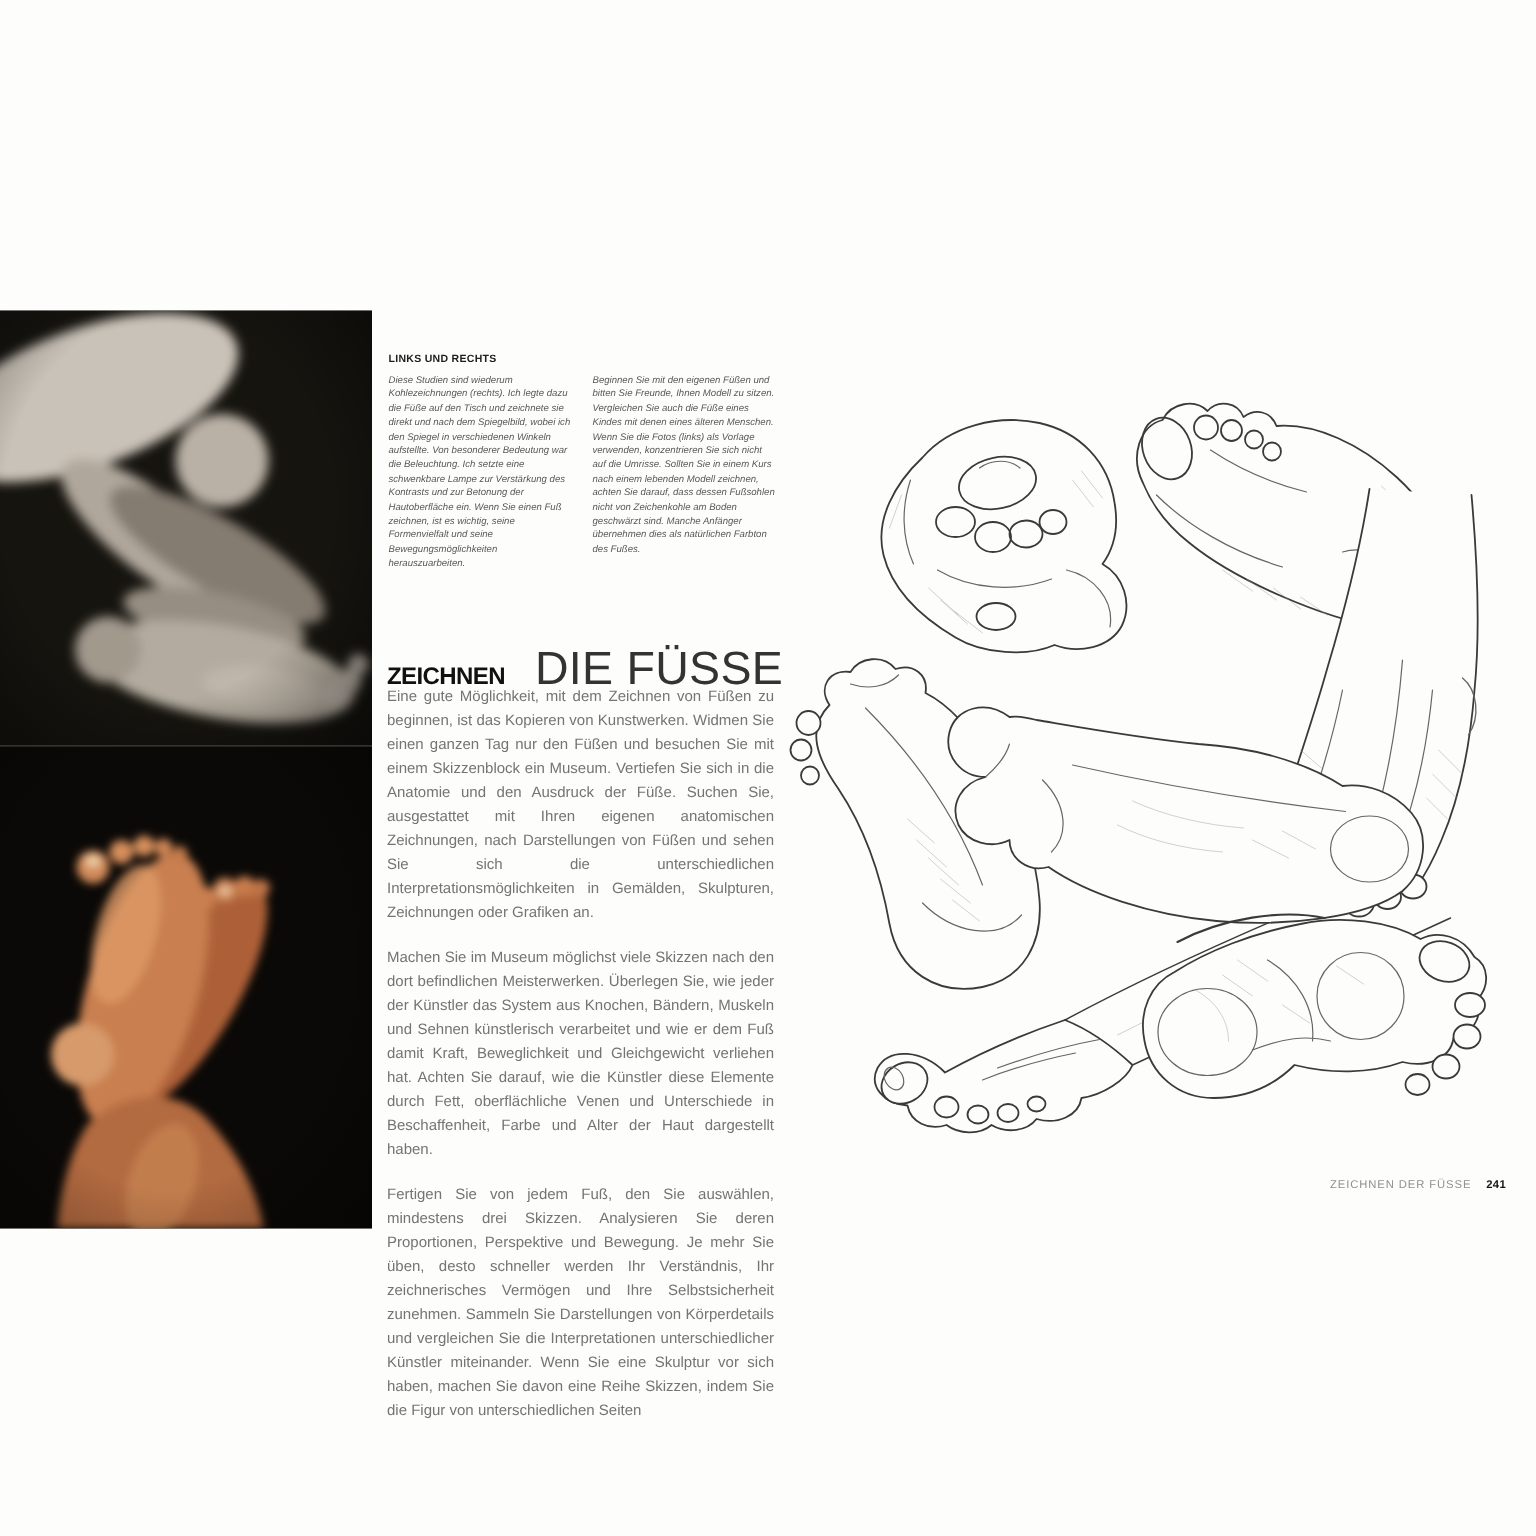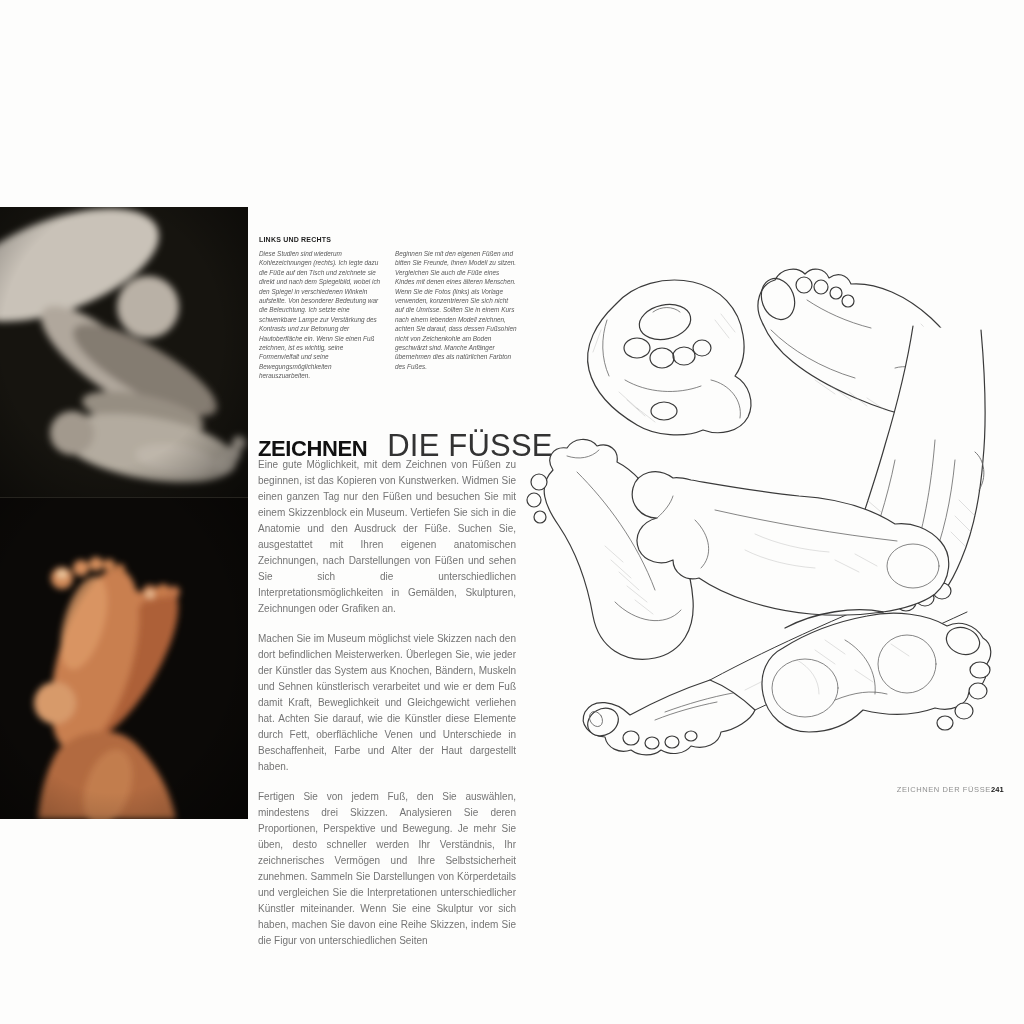--- a/index.html
+++ b/index.html
@@ -25,21 +25,21 @@
     letter-spacing:.2px;margin-bottom:6px;
   }
   .caption-cols{display:flex;gap:14px;}
   .caption-col{
     width:122px;font-size:6.4px;line-height:1.47;
     font-style:italic;color:#585858;text-align:left;
   }
 
   .heading{position:absolute;left:258px;top:428px;white-space:nowrap;}
   .heading .h-bold{
-    font-size:22px;font-weight:bold;color:#111;letter-spacing:-.4px;
+    font-size:16px;font-weight:bold;color:#111;letter-spacing:-.4px;
   }
   .heading .h-light{
     font-size:31px;font-weight:300;color:#333;letter-spacing:.2px;margin-left:20px;
   }
 
   .bodytext{position:absolute;left:258px;top:457px;width:258px;}
   .bodytext p{
     margin:0 0 14px 0;
     font-size:10px;line-height:1.6;color:#747474;
     text-align:justify;
@@ -47,21 +47,21 @@
 
   
   .sketches{position:absolute;left:515px;top:260px;width:505px;height:505px;}
 
   
   .footer{
     position:absolute;top:785px;right:20px;
     font-size:7.5px;letter-spacing:.6px;white-space:nowrap;
   }
   .footer .f-label{color:#8f8f8f;}
-  .footer .f-num{color:#161616;font-weight:bold;margin-left:0;letter-spacing:.2px;}
+  .footer .f-num{color:#161616;font-weight:bold;margin-left:10px;letter-spacing:.2px;}
 </style>
 </head>
 <body>
 
 <div class="page">
 
   <div class="photo photo-top">
     <svg width="248" height="290" viewBox="0 0 248 290">
       <defs>
         <filter id="soft1" x="-30%" y="-30%" width="160%" height="160%">

